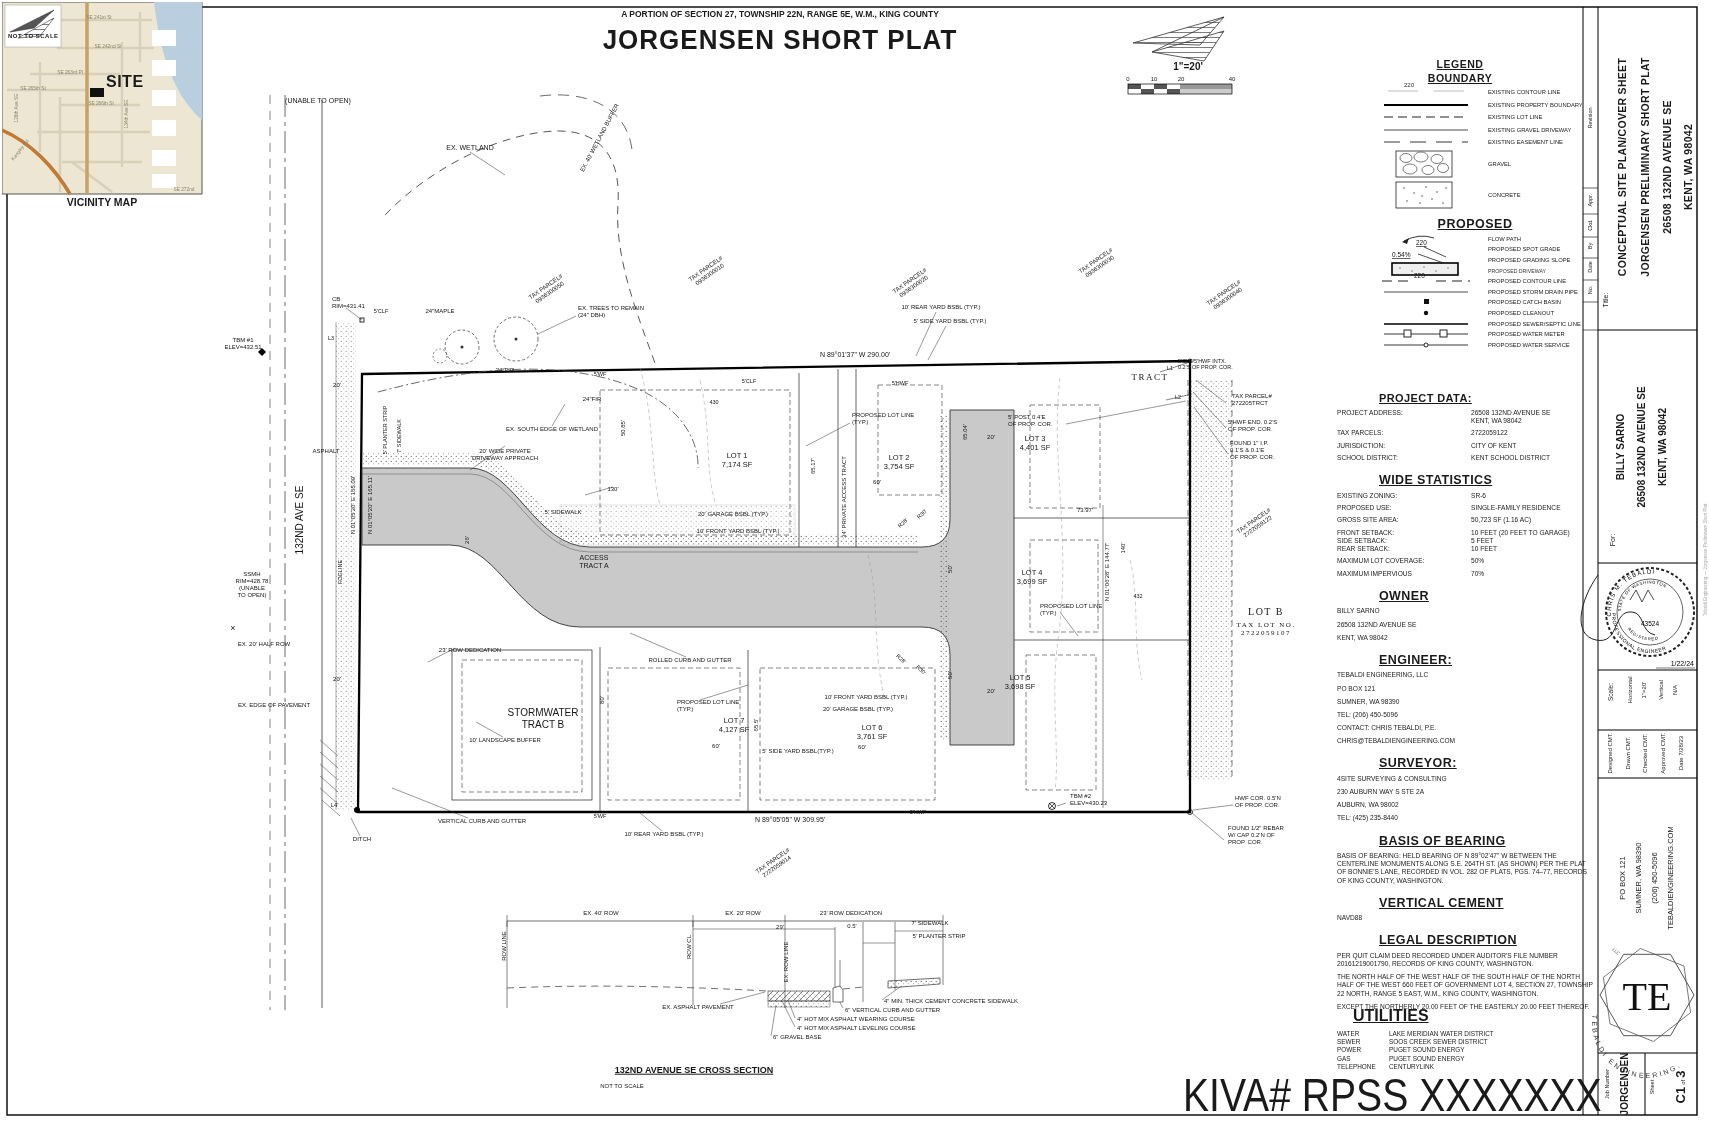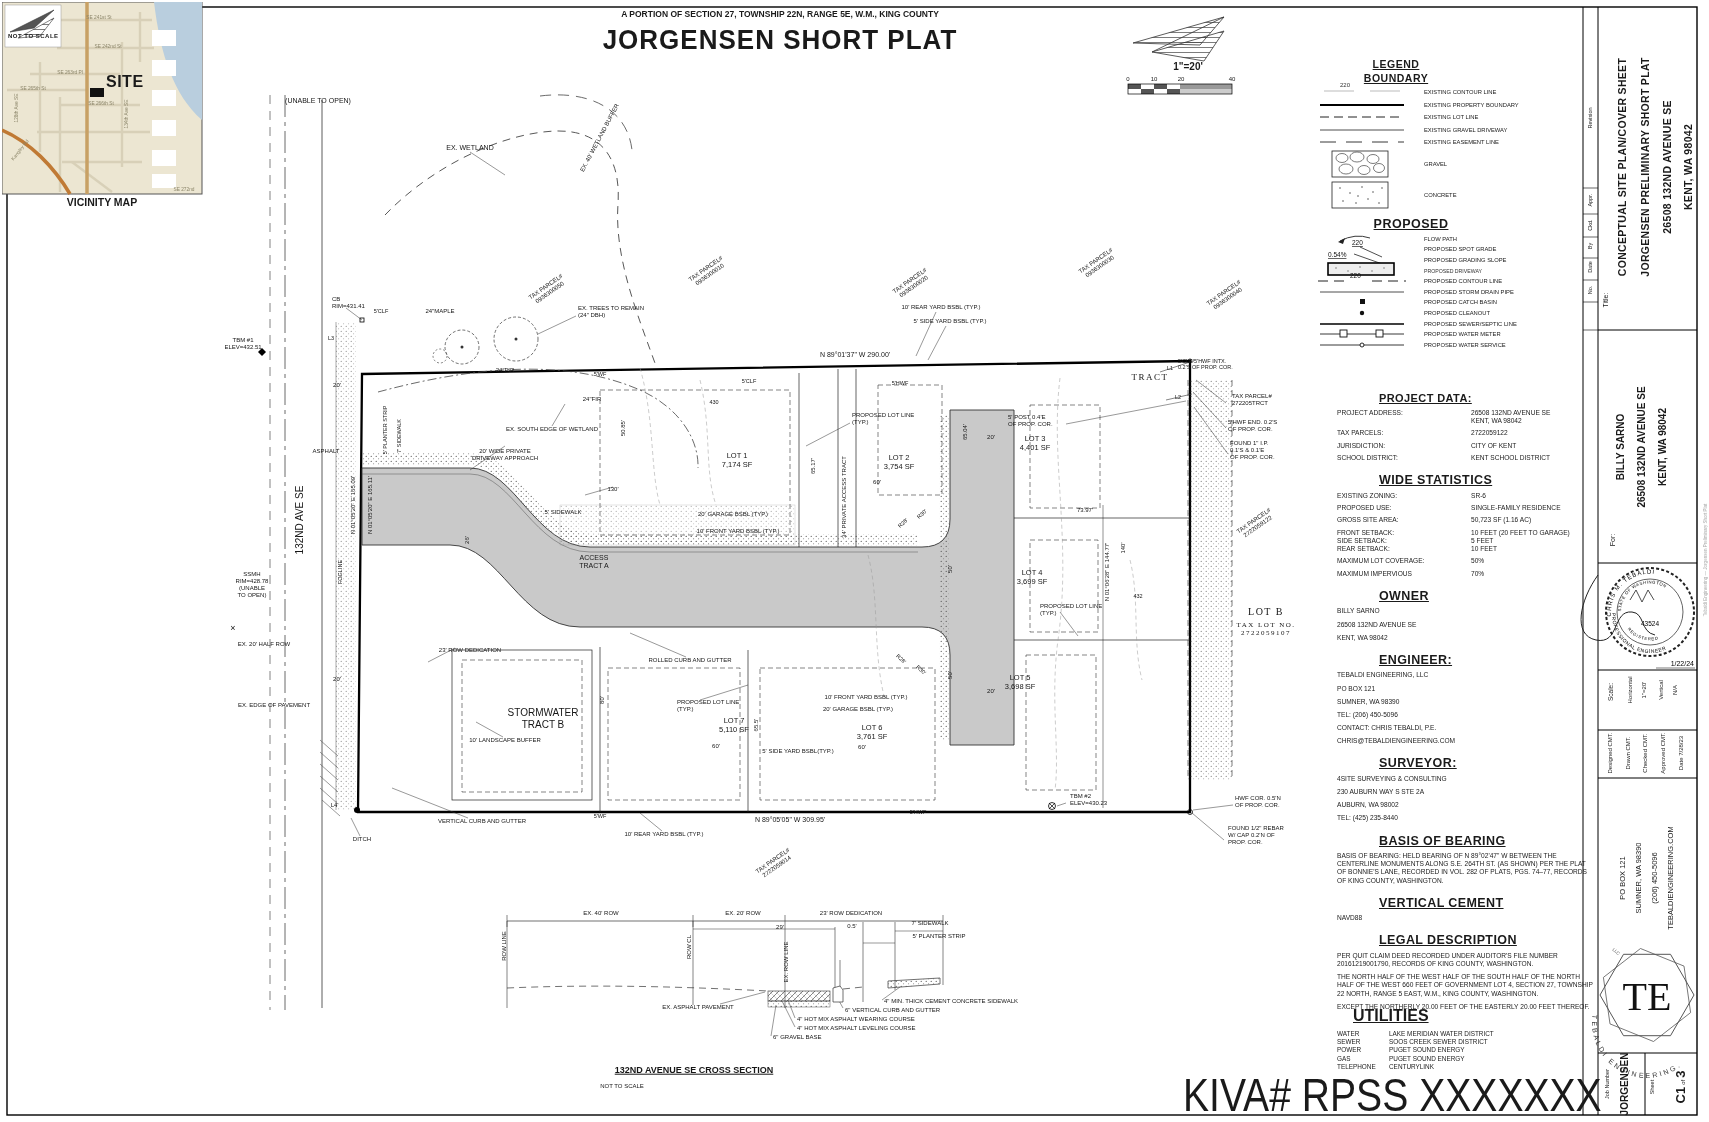--- a/index.html
+++ b/index.html
@@ -16,21 +16,21 @@
   #hdr-sub{position:absolute;left:520px;top:9px;width:520px;text-align:center;font-size:8.5px;font-weight:bold;z-index:3;}
   #hdr-title{position:absolute;left:520px;top:24px;width:520px;text-align:center;font-size:26px;font-weight:bold;
              letter-spacing:1px;transform:scaleY(1.08);z-index:3;}
   
   #scalebar-label{position:absolute;left:1148px;top:61px;width:80px;text-align:center;font-size:10px;font-weight:bold;z-index:3;}
   .sbtick{position:absolute;font-size:6px;z-index:3;transform:translate(-50%,0);}
   
   #kiva{position:absolute;left:1183px;top:1068px;font-size:46px;transform:scaleX(.85);transform-origin:left top;
         white-space:nowrap;z-index:4;letter-spacing:0px;}
   
-  #legend{position:absolute;left:1306px;top:58px;width:274px;z-index:3;}
+  #legend{position:absolute;left:1370px;top:58px;width:274px;z-index:3;}
   .leg-title{font-size:10.5px;font-weight:bold;text-decoration:underline;margin:0 0 2px 24px;width:132px;text-align:center;letter-spacing:.5px;}
   .leg-title.prop{font-size:12.5px;width:150px;margin:6px 0 3px 30px;}
   .leg-row{display:flex;align-items:center;height:12.5px;}
   .leg-row.tall{height:31px;}
   .leg-row.prow{height:10.6px;}
   .leg-sym{width:112px;flex:0 0 112px;display:flex;justify-content:center;align-items:center;}
   .leg-lab{font-size:5.8px;padding-left:6px;white-space:nowrap;}
   .leg-lab.small{font-size:5.2px;color:#333;}
   
   #panel{position:absolute;left:1337px;top:381px;width:256px;font-size:6.6px;z-index:3;line-height:1.24;}
@@ -772,21 +772,21 @@
       <div class="ann" style="left: 921px; top: 670px; font-size: 5.5px; transform: translate(-50%, -50%) rotate(42deg);">R30'</div>
       <div class="ann" style="left: 690px; top: 661px; font-size: 6px; transform: translate(-50%, -50%);">ROLLED CURB AND GUTTER</div>
       <div class="ann" style="left: 470px; top: 651px; font-size: 6px; transform: translate(-50%, -50%);">23' ROW DEDICATION</div>
       <div class="ann" style="left: 543px; top: 719px; font-size: 10px; transform: translate(-50%, -50%);">STORMWATER
 TRACT B</div>
       <div class="ann" style="left: 603px; top: 700px; font-size: 6px; transform: translate(-50%, -50%) rotate(-90deg);">80'</div>
       <div class="ann" style="left: 505px; top: 741px; font-size: 6px; transform: translate(-50%, -50%);">10' LANDSCAPE BUFFER</div>
       <div class="ann l" style="left: 677px; top: 706px; font-size: 6px; transform: translate(0px, -50%);">PROPOSED LOT LINE
 (TYP.)</div>
       <div class="ann" style="left: 734px; top: 726px; font-size: 7.5px; transform: translate(-50%, -50%);">LOT 7
-5,110 SF</div>
+4,127 SF</div>
       <div class="ann" style="left: 716px; top: 747px; font-size: 6px; transform: translate(-50%, -50%);">60'</div>
       <div class="ann" style="left: 757px; top: 725px; font-size: 6px; transform: translate(-50%, -50%) rotate(-90deg);">65.5'</div>
       <div class="ann" style="left: 872px; top: 733px; font-size: 7.5px; transform: translate(-50%, -50%);">LOT 6
 3,761 SF</div>
       <div class="ann" style="left: 862px; top: 748px; font-size: 6px; transform: translate(-50%, -50%);">60'</div>
       <div class="ann" style="left: 866px; top: 698px; font-size: 6px; transform: translate(-50%, -50%);">10' FRONT YARD BSBL (TYP.)</div>
       <div class="ann" style="left: 858px; top: 710px; font-size: 6px; transform: translate(-50%, -50%);">20' GARAGE BSBL (TYP.)</div>
       <div class="ann" style="left: 798px; top: 752px; font-size: 6px; transform: translate(-50%, -50%);">5' SIDE YARD BSBL(TYP.)</div>
       <div class="ann" style="left: 790px; top: 820px; font-size: 7px; transform: translate(-50%, -50%);">N 89°05'05" W   309.95'</div>
       <div class="ann" style="left: 600px; top: 816px; font-size: 5.5px; transform: translate(-50%, -50%);">5'WF</div>

